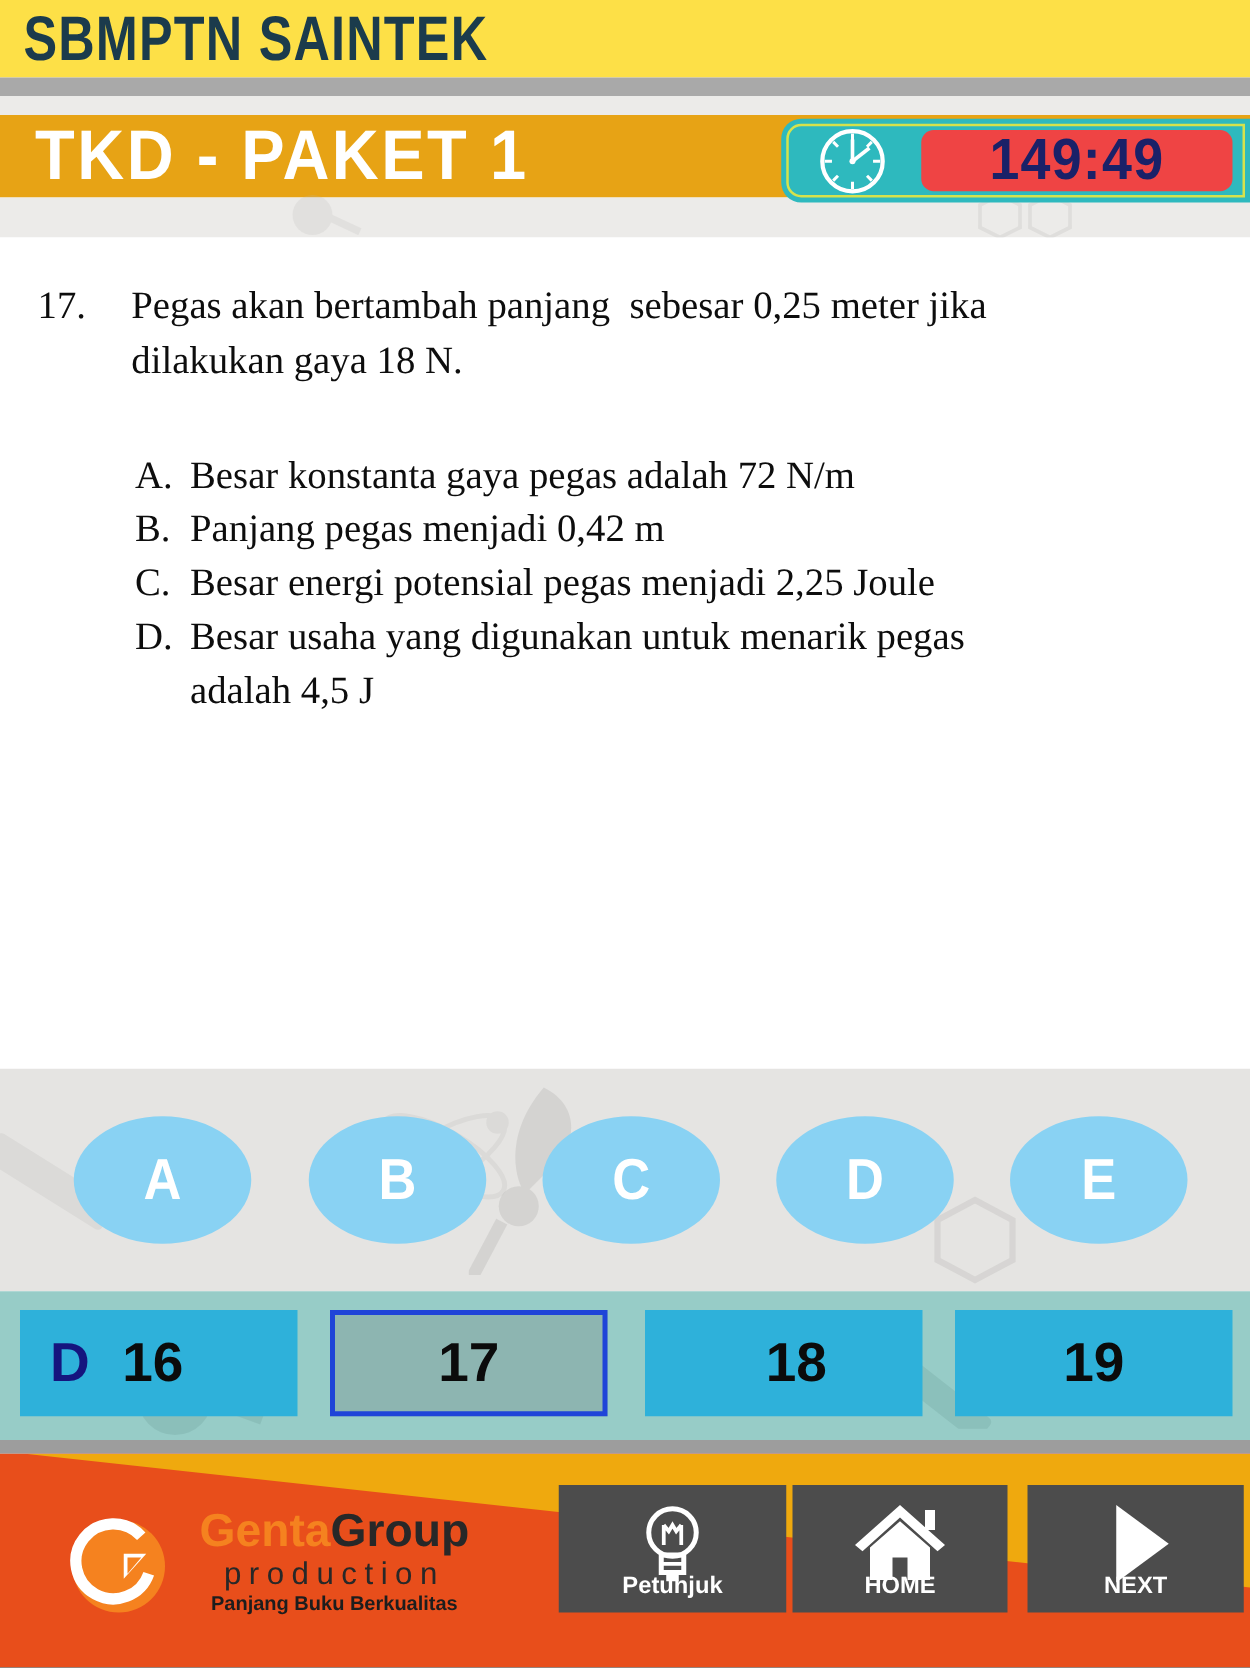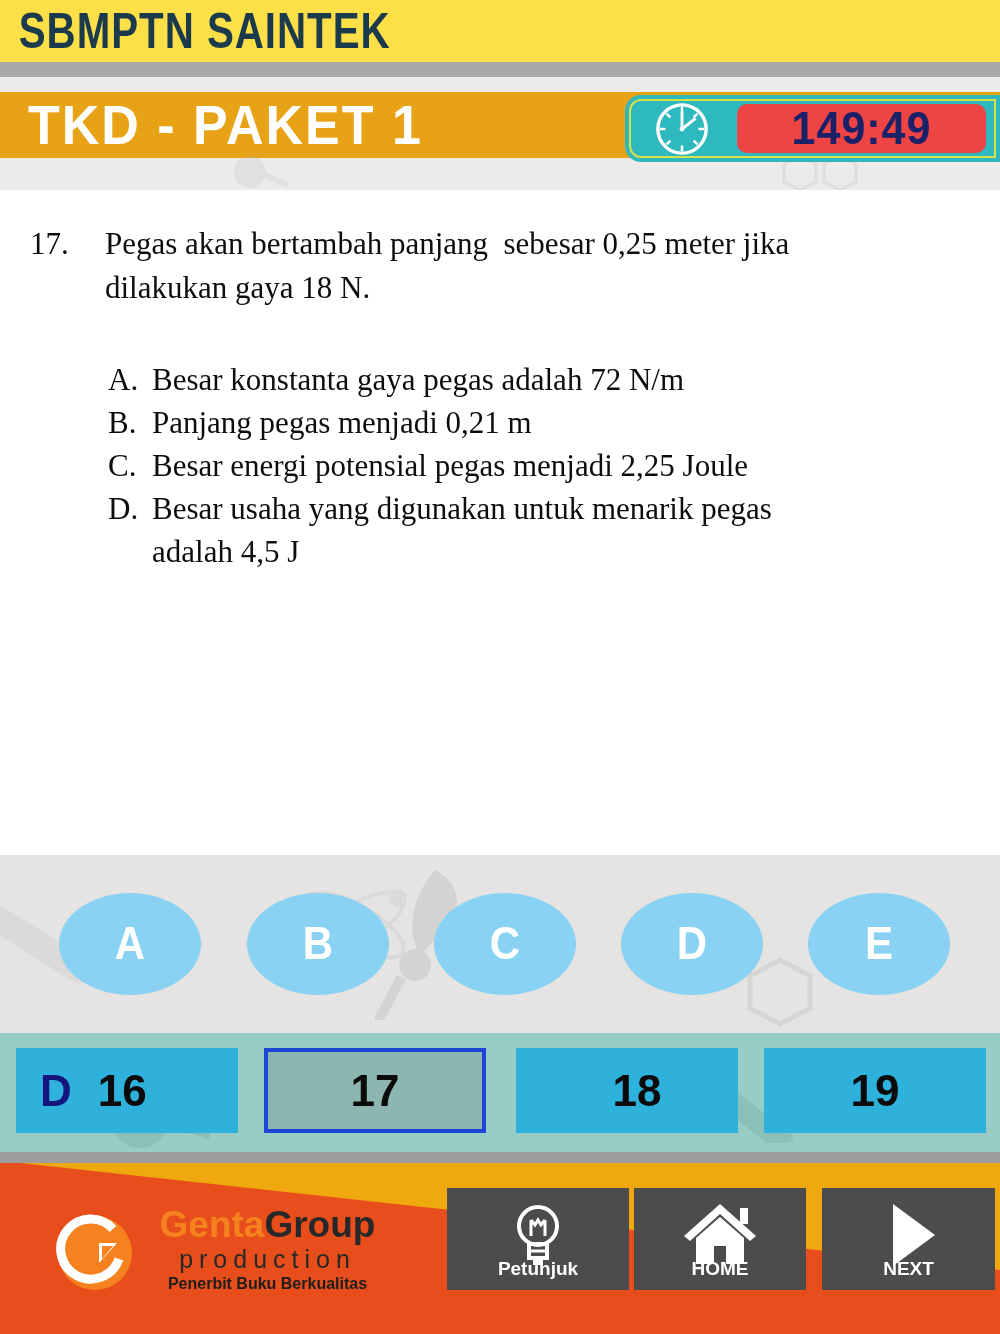--- a/index.html
+++ b/index.html
@@ -137,21 +137,21 @@
     <div class="options">
       <div class="option-row">
         <div class="opt-label">A.</div>
         <div class="opt-lines">
           <div class="opt-line">Besar konstanta gaya pegas adalah 72 N/m</div>
         </div>
       </div>
       <div class="option-row">
         <div class="opt-label">B.</div>
         <div class="opt-lines">
-          <div class="opt-line">Panjang pegas menjadi 0,21 m</div>
+          <div class="opt-line">Panjang pegas menjadi 0,42 m</div>
         </div>
       </div>
       <div class="option-row">
         <div class="opt-label">C.</div>
         <div class="opt-lines">
           <div class="opt-line">Besar energi potensial pegas menjadi 2,25 Joule</div>
         </div>
       </div>
       <div class="option-row">
         <div class="opt-label">D.</div>
@@ -235,21 +235,21 @@
         <svg width="80" height="80" viewBox="0 0 80 80">
           <circle cx="40" cy="40" r="37" fill="#F5821F"></circle>
           <path d="M 58 16 A 30 30 0 1 0 64 46" fill="none" stroke="#FFFFFF" stroke-width="9"></path>
           <polygon points="44 30 62 30 44 50" fill="#FFFFFF"></polygon>
           <polygon points="47 33 58 33 47 46" fill="#F5821F"></polygon>
         </svg>
       </div>
       <div class="logo-text">
         <div class="brand-line"><span class="brand-primary">Genta</span><span class="brand-secondary">Group</span></div>
         <div class="logo-sub">production</div>
-        <div class="logo-tag">Penerbit Buku Berkualitas</div>
+        <div class="logo-tag">Panjang Buku Berkualitas</div>
       </div>
     </div>
 
     <div class="foot-btn f0">
       <div class="f-icon">
         <svg width="62" height="68" viewBox="0 0 62 68">
           <circle cx="31" cy="24" r="19" fill="none" stroke="#FFFFFF" stroke-width="4"></circle>
           <path d="M24 18 L24 34 M38 18 L38 34 M24 18 L28 23 L31 18 L34 23 L38 18" fill="none" stroke="#FFFFFF" stroke-width="3"></path>
           <rect x="22" y="42" width="18" height="14" fill="none" stroke="#FFFFFF" stroke-width="4"></rect>
           <line x1="22" y1="49" x2="40" y2="49" stroke="#FFFFFF" stroke-width="3"></line>

